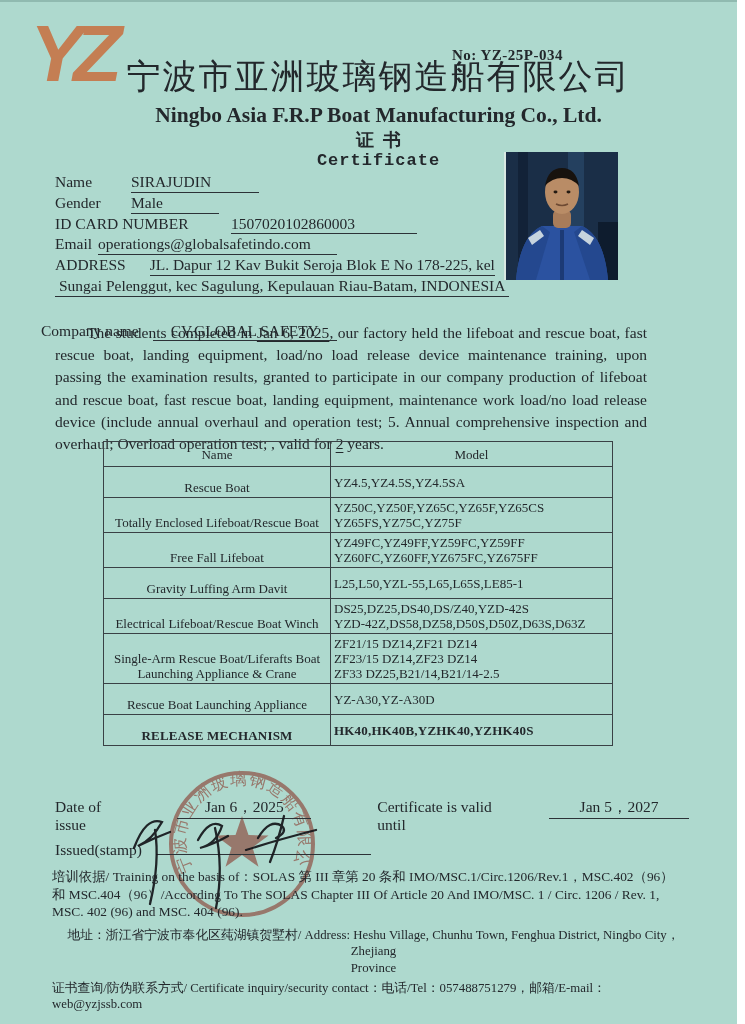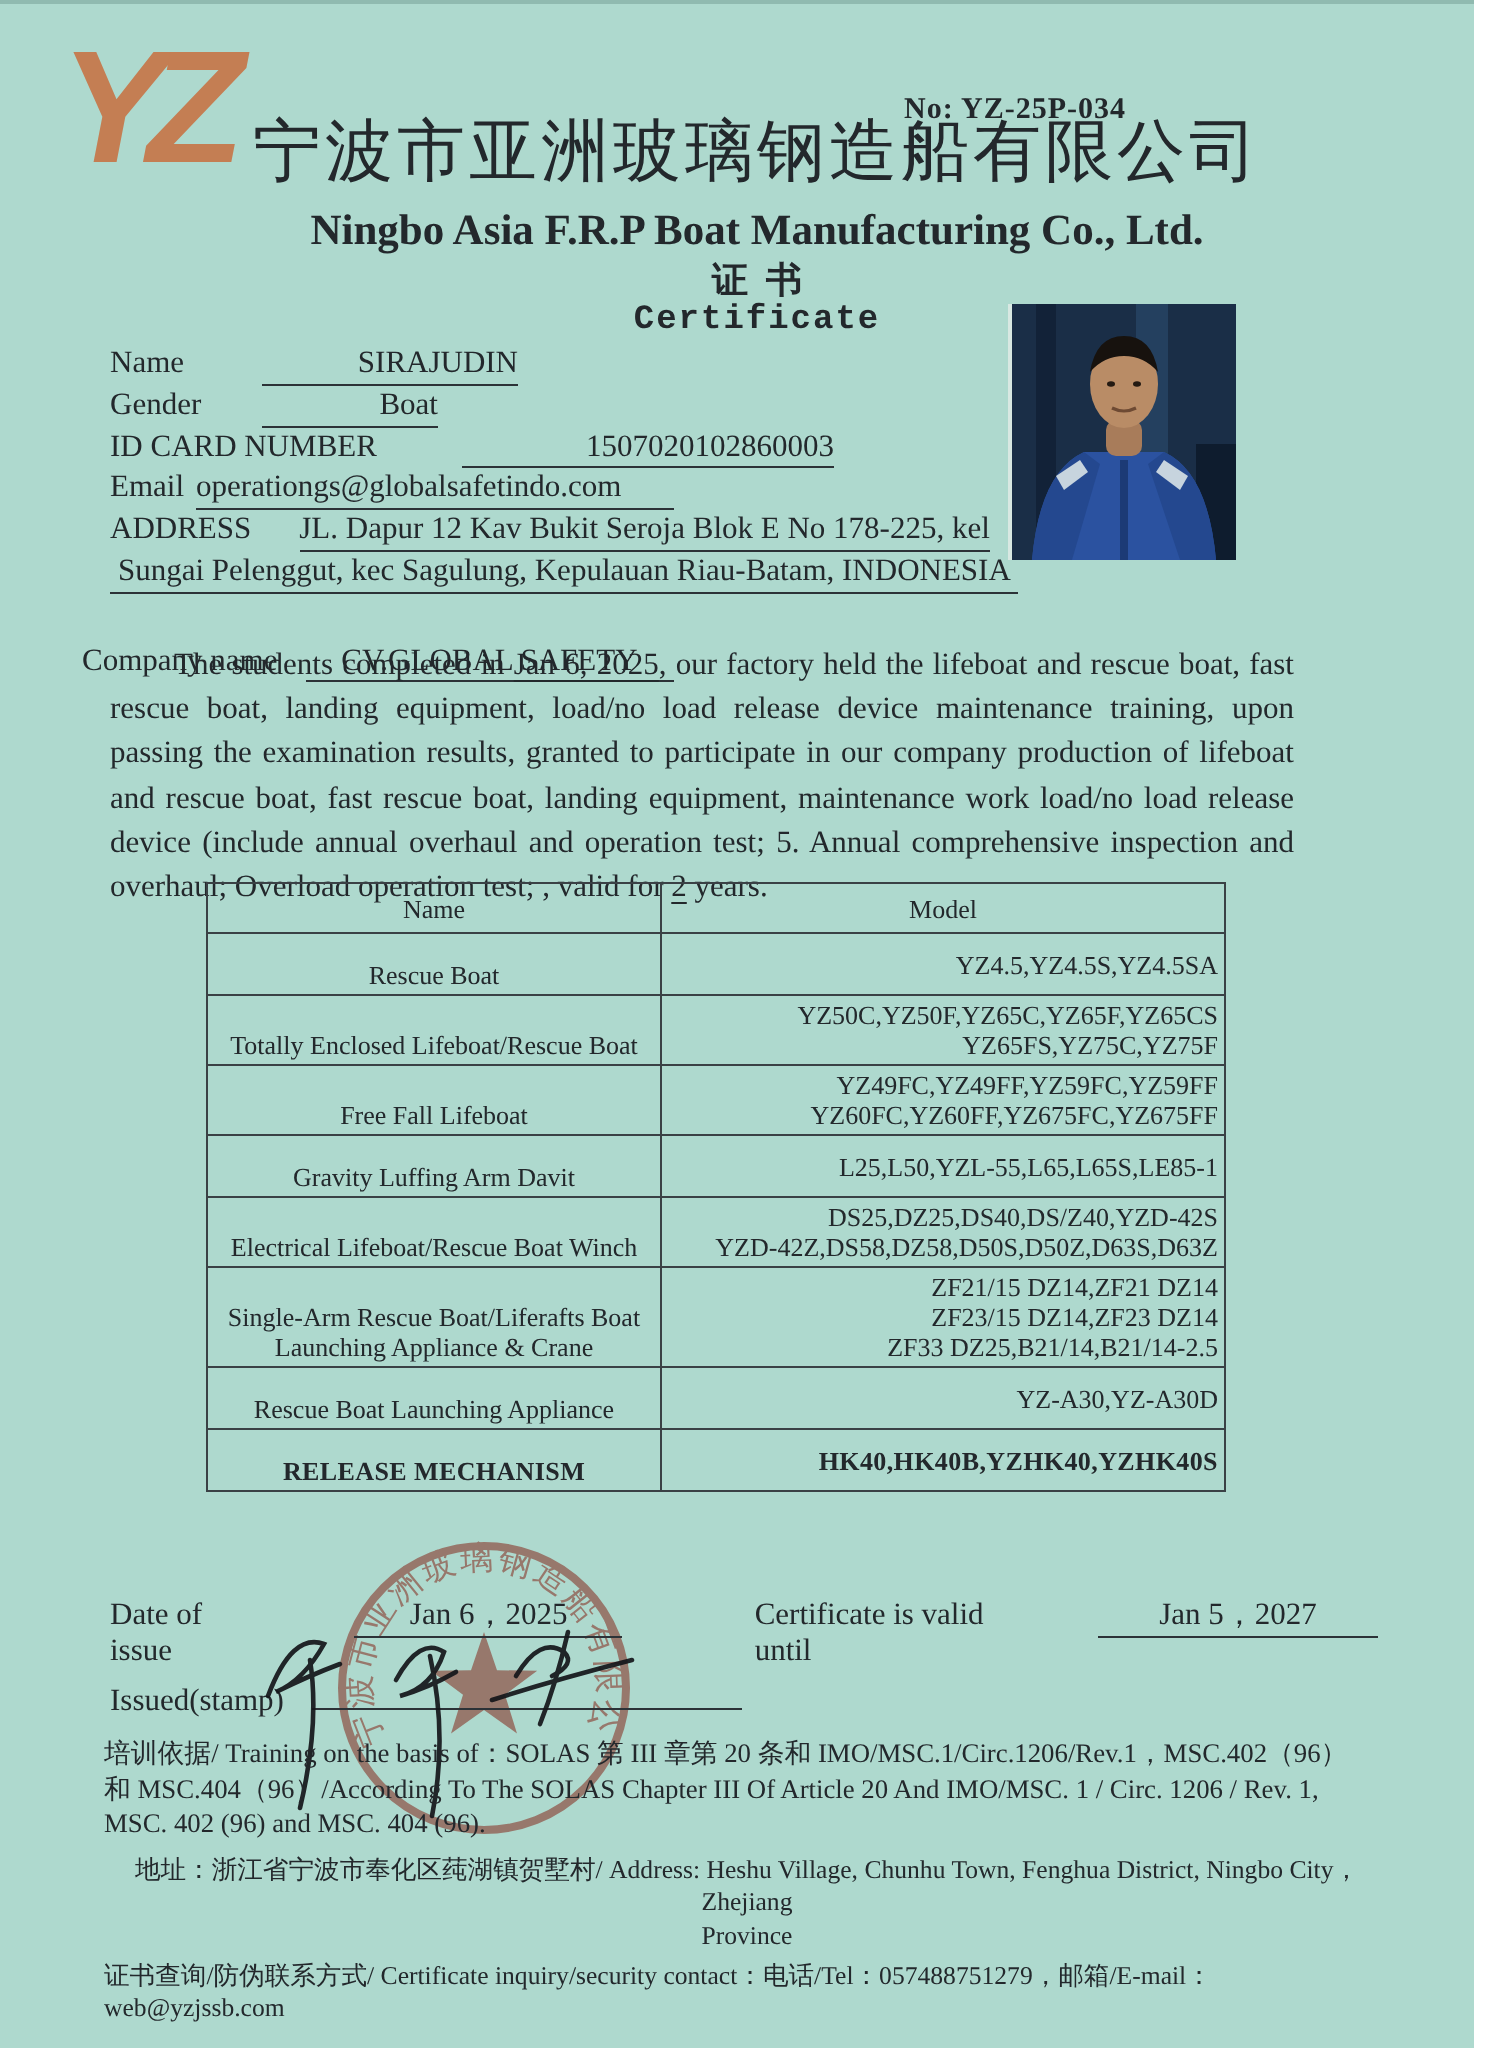--- a/index.html
+++ b/index.html
@@ -35,21 +35,21 @@
   
   .photo{
     position:absolute;left:504px;top:152px;width:112px;height:128px;
     background:#16293e;border-left:2px solid #d8e8e2;overflow:hidden;
   }
   
   .info{position:absolute;left:55px;top:172px;width:455px;font-size:15.5px;}
   .f-row{display:flex;align-items:baseline;line-height:19.8px;white-space:nowrap;}
   .f-label{flex:0 0 auto;}
   .u{border-bottom:1.3px solid #2c3237;}
-  .val{text-align:right;}
+  .val{text-align:left;}
   .w-name{flex:0 0 66px;}   .v-name{min-width:128px;margin-left:10px;}
   .w-gender{flex:0 0 66px;} .v-gender{min-width:88px;margin-left:10px;}
   .w-id{flex:0 0 168px;}    .v-id{min-width:186px;margin-left:8px;}
   .v-email{margin-left:6px;padding-right:26px;}
   .v-addr1{margin-left:24px;}
   .addr2{padding-left:0;}
   .v-addr2{padding:0 4px;}
   .company-row{position:absolute;left:41px;top:302px;font-size:15.5px;display:flex;align-items:baseline;margin-top:20px;}
   .v-company{min-width:160px;margin-left:14px;padding:0 12px;text-align:center;}
   
@@ -63,21 +63,21 @@
     position:absolute;left:103px;top:441px;width:510px;
     border-collapse:collapse;table-layout:fixed;
     font-size:13px;line-height:15px;
   }
   table.model td,table.model th{
     border:1px solid #3a4145;padding:2px 3px;font-weight:400;
   }
   table.model col.c1{width:227px;}
   table.model th{height:20px;text-align:center;vertical-align:middle;}
   td.name-cell{text-align:center;vertical-align:bottom;padding-bottom:4px;}
-  td.model-cell{text-align:right;vertical-align:middle;white-space:pre-line;}
+  td.model-cell{text-align:left;vertical-align:middle;white-space:pre-line;}
   tr.bold td{font-weight:700;letter-spacing:.2px;}
   tr.h28 td{height:26px;} tr.h32 td{height:30px;} tr.h44 td{height:42px;}
   
   .issue-row{
     position:absolute;left:55px;top:797px;right:48px;
     font-size:15.5px;display:flex;align-items:baseline;
   }
   .v-doi{min-width:118px;margin-left:42px;padding:0 8px;text-align:center;}
   .lbl-valid{margin-left:66px;}
   .v-valid{min-width:128px;margin-left:26px;padding:0 6px;text-align:center;}
@@ -138,21 +138,21 @@
     </svg>
   </div>
 
   <div class="info">
     <div class="f-row">
       <span class="f-label w-name">Name</span>
       <span class="u val v-name">SIRAJUDIN</span>
     </div>
     <div class="f-row">
       <span class="f-label w-gender">Gender</span>
-      <span class="u val v-gender">Boat</span>
+      <span class="u val v-gender">Male</span>
     </div>
     <div class="f-row">
       <span class="f-label w-id">ID CARD NUMBER</span>
       <span class="u val v-id">1507020102860003</span>
     </div>
     <div class="f-row">
       <span class="f-label">Email</span>
       <span class="u v-email">operationgs@globalsafetindo.com</span>
     </div>
     <div class="f-row">

